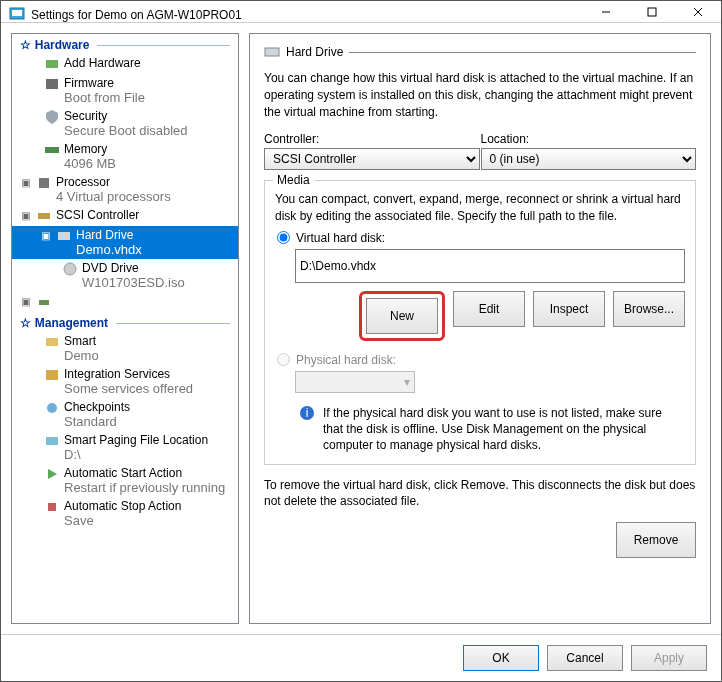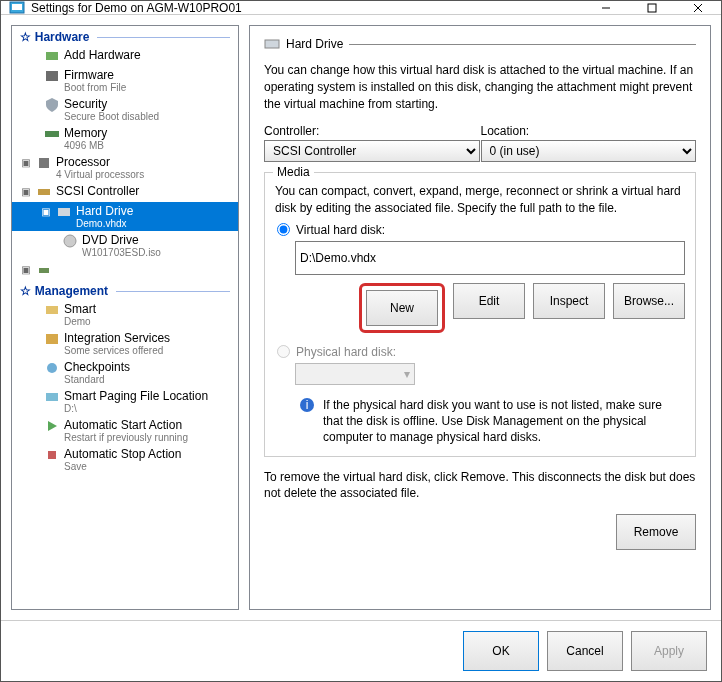--- a/index.html
+++ b/index.html
@@ -1,33 +1,33 @@
 <!DOCTYPE html>
 <html><head>
 <meta charset="utf-8">
 <style>
 * { box-sizing: border-box; margin: 0; padding: 0; font-family: "Segoe UI", Tahoma, sans-serif; font-size: 12px; }
 body { background: #fff; width: 722px; height: 682px; border: 1px solid #555; display: flex; flex-direction: column; }
-.titlebar { background:#fff; height:14px; display:flex; align-items:center; padding:0 0 0 8px; border-bottom:1px solid #ccc; }
+.titlebar { background:#fff; height:22px; display:flex; align-items:flex-end; padding:0 0 0 8px; border-bottom:1px solid #ccc; }
 .titlebar .icon { width:16px; height:16px; margin-right:6px; }
 .titlebar .title { flex:1; color:#000; }
 .titlebar .win-controls { display:flex; height:100%; }
 .titlebar .win-controls div { width:46px; display:flex; align-items:center; justify-content:center; color:#000; }
 .main { flex:1; display:flex; padding:10px; gap:10px; background:#fff; }
 .panel { border:1px solid #828790; background:#fff; }
 .left { width:228px; display:flex; flex-direction:column; }
 .right { flex:1; padding:10px 14px; position:relative; }
 .section-hdr { color:#003399; font-weight:bold; padding:4px 8px 2px 8px; display:flex; align-items:center; gap:4px; }
 .section-hdr .line { flex:1; height:1px; background:#a0b7e6; margin-left:4px; }
 .tree-item { display:flex; align-items:flex-start; padding:2px 4px 2px 8px; cursor:default; }
 .tree-item .toggle { width:12px; text-align:center; color:#666; font-size:10px; margin-top:2px; }
 .tree-item .ticon { width:16px; height:16px; margin:0 4px; flex-shrink:0; }
 .tree-item .labels { display:flex; flex-direction:column; }
 .tree-item .label { color:#000; }
-.tree-item .sublabel { color:#777; font-size:10px; }
+.tree-item .sublabel { color:#777; font-size:13px; }
 .tree-item.selected { background:#0078d7; }
 .tree-item.selected .label, .tree-item.selected .sublabel { color:#fff; }
 .tree-item.indent1 { padding-left:28px; }
 .tree-item.indent2 { padding-left:46px; }
 .right-hdr { display:flex; align-items:center; gap:6px; margin-bottom:10px; }
 .right-hdr .line { flex:1; height:1px; background:#888; }
 .desc { color:#000; margin-bottom:12px; line-height:1.4; }
 .field-row { display:flex; gap:1px; margin-bottom:4px; }
 .field-col { flex:1; }
 .field-label { margin-bottom:2px; }
@@ -38,21 +38,21 @@
 .radio-row input[type=radio] { margin:0; }
 .textinput { width:100%; height:22px; border:1px solid #7a7a7a; padding:16px 4px; background:#fff; }
 .btn-row { display:flex; gap:8px; margin-top:8px; justify-content:flex-end; }
 .winbtn { min-width:72px; height:36px; border:1px solid #888; background:linear-gradient(#f7f7f7,#e3e3e3); cursor:default; text-align:center; }
 .winbtn.default { border:1px solid #0078d7; }
 .winbtn.disabled { color:#999; }
 .highlight-box { border:3px solid #d32f2f; border-radius:6px; padding:4px; }
 .info-block { display:flex; gap:8px; margin-top:12px; padding:0 4px; }
 .info-icon { width:16px; height:16px; flex-shrink:0; }
 .bottom-bar { display:flex; justify-content:flex-end; gap:8px; padding:10px 14px; border-top:1px solid #ccc; }
-.bottom-bar .winbtn { min-width:76px; height:40px; }
+.bottom-bar .winbtn { min-width:76px; height:26px; }
 .disabled-text { color:#888; }
 svg { display:block; }
 .combo-disabled { width:120px; height:22px; border:1px solid #bbb; background:#f0f0f0; display:flex; align-items:center; justify-content:flex-end; padding-right:4px; }
 </style>
 </head>
 <body>
 
 <div class="titlebar">
   <span class="icon">
     <svg width="16" height="16">

